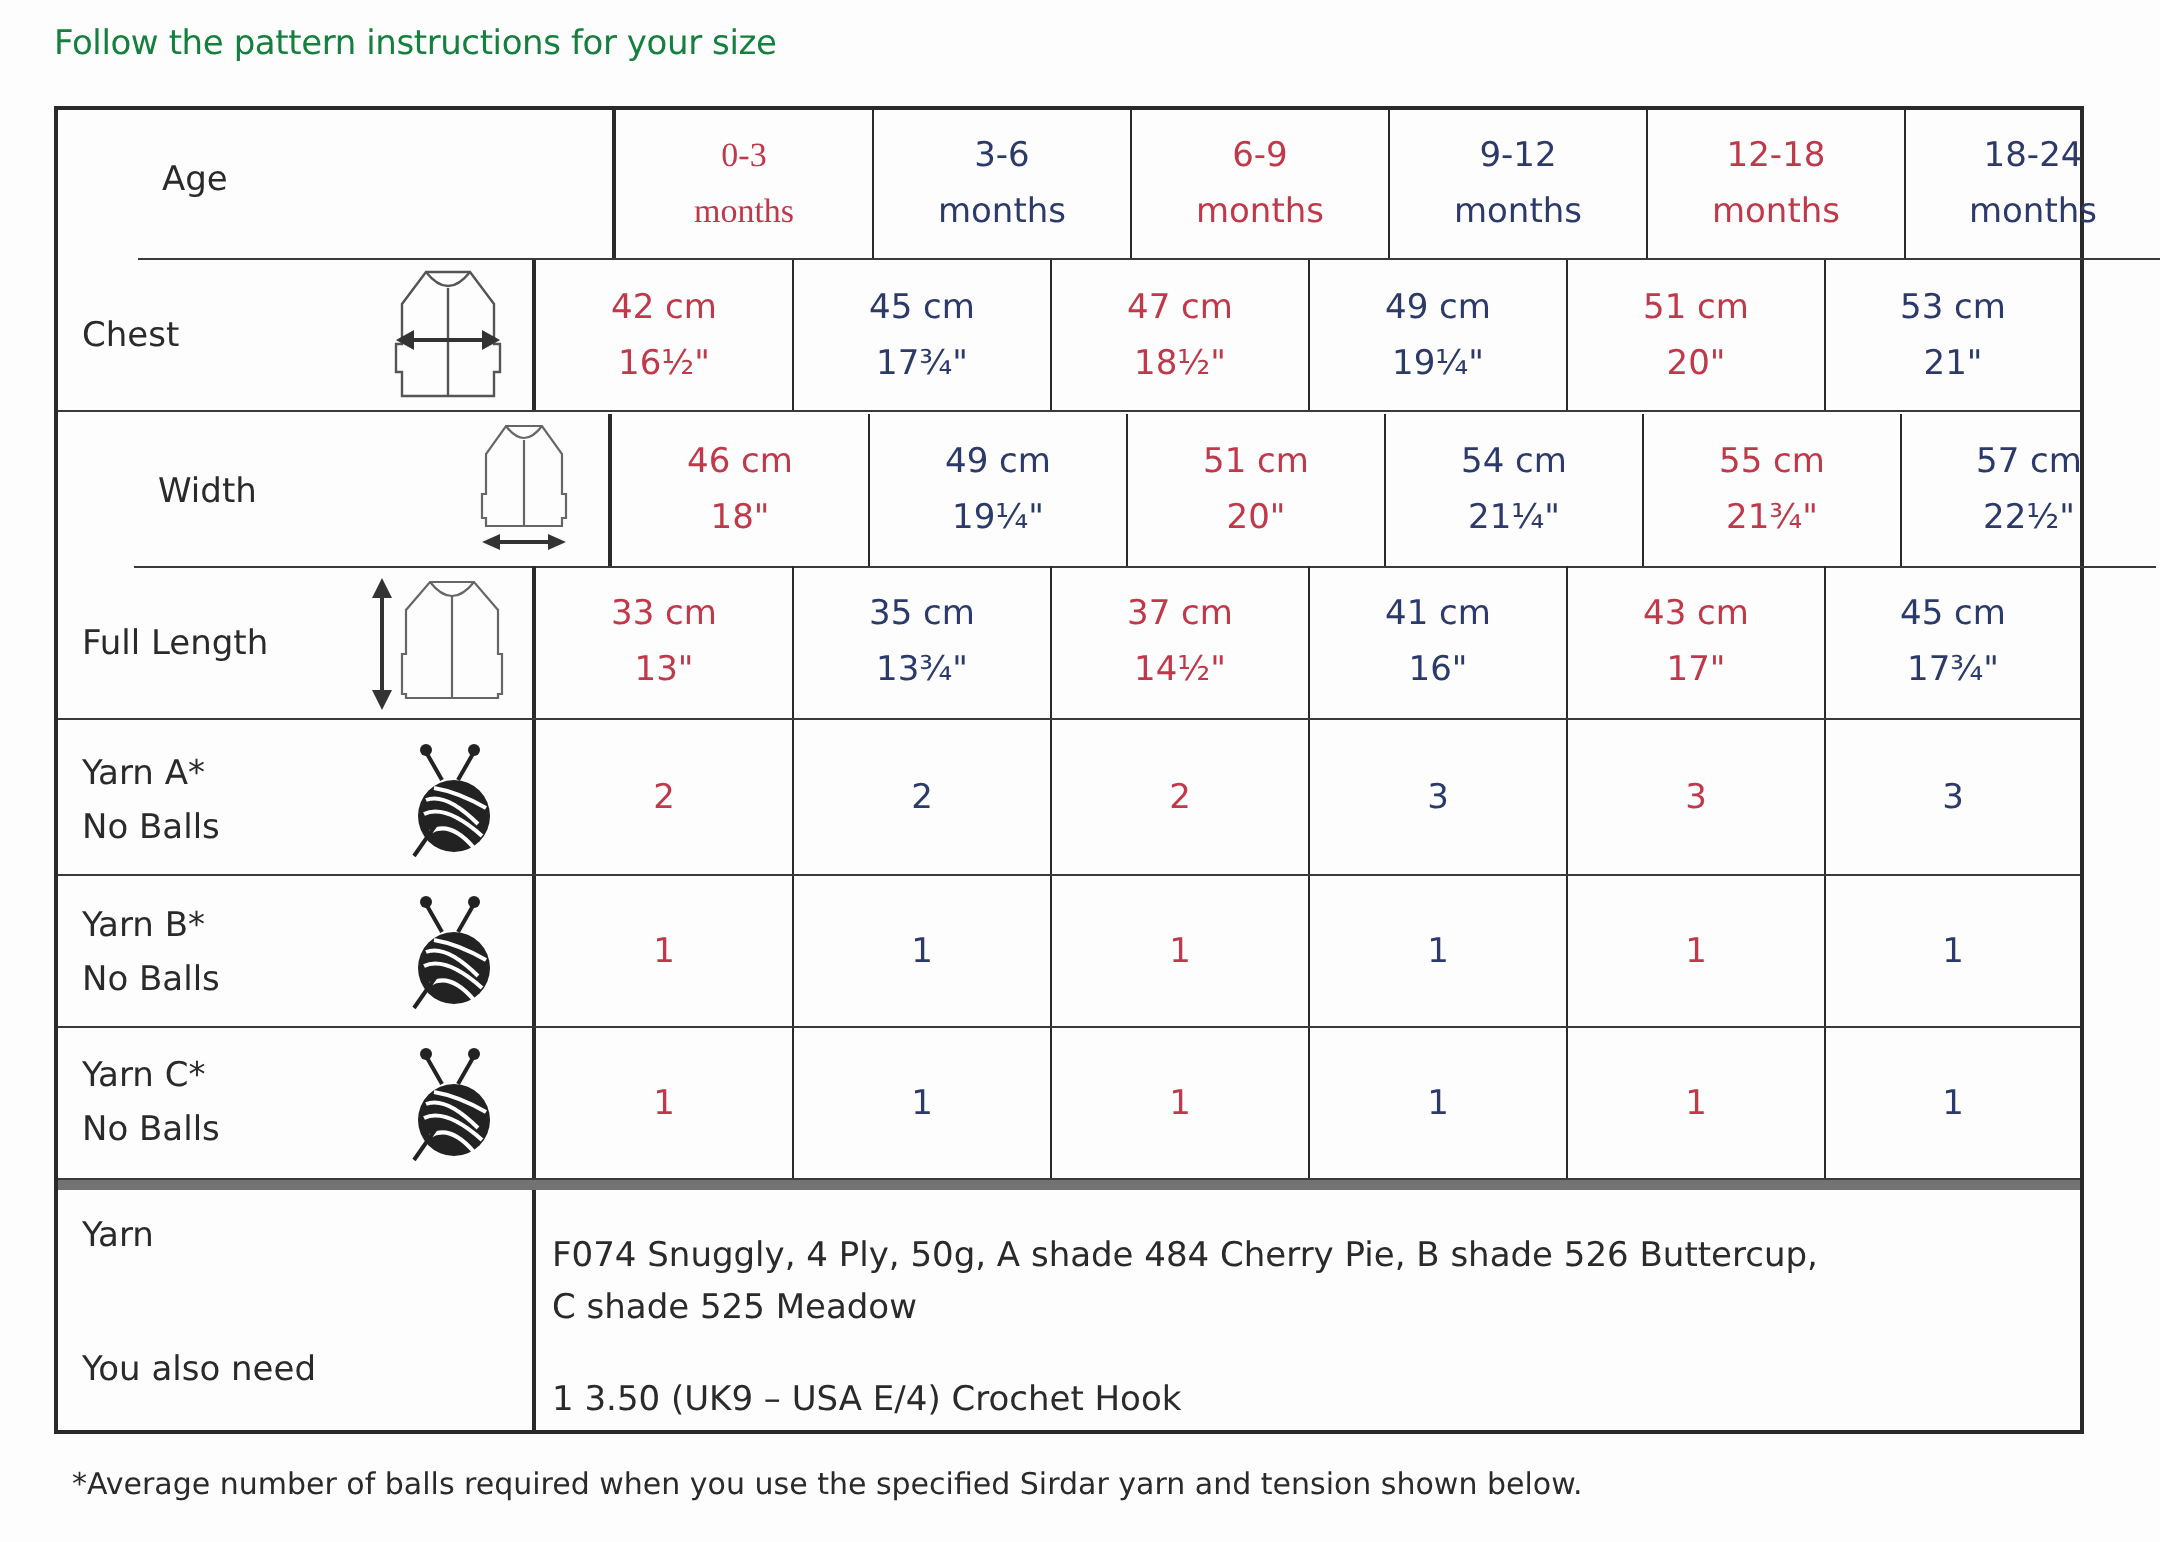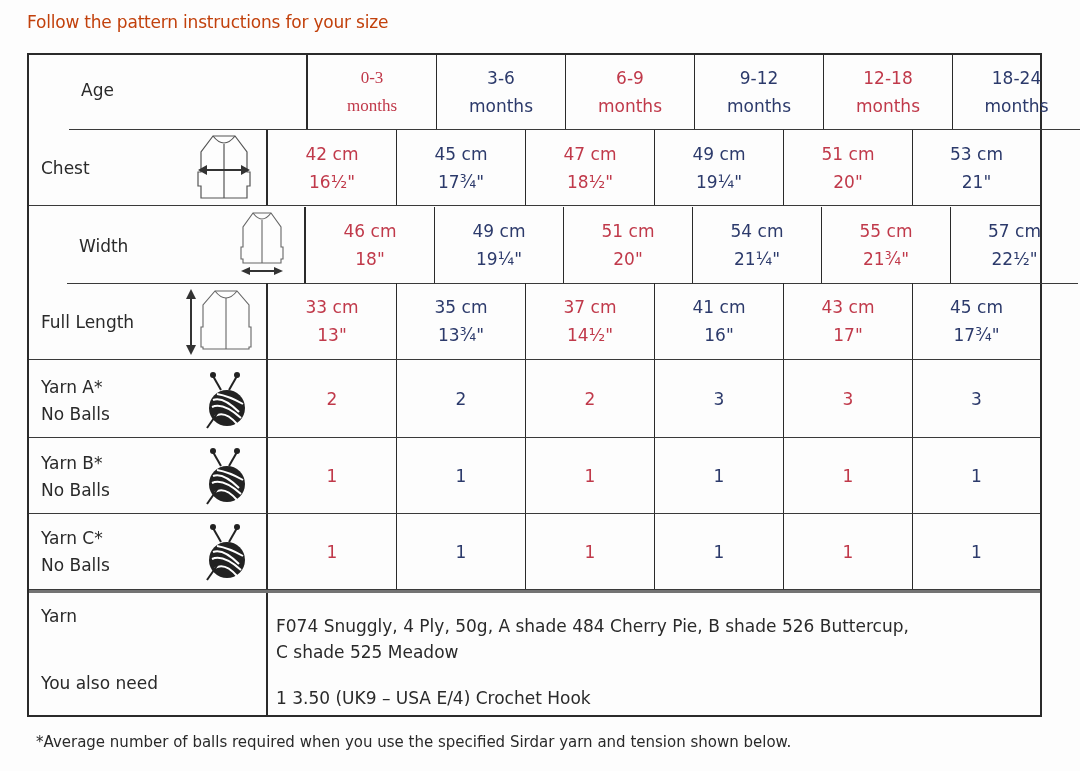--- a/index.html
+++ b/index.html
@@ -1,18 +1,18 @@
 <!DOCTYPE html>
 <html><head>
 <meta charset="utf-8">
 <style>
   * { box-sizing: border-box; margin: 0; padding: 0; }
   html, body { width: 1080px; height: 771px; background: #fdfdfd; overflow: hidden; }
   body { position: relative; font-family: "DejaVu Sans", "Liberation Sans", sans-serif; color: #2b2b2b; }
-  .heading { position: absolute; left: 27px; top: 12px; font-size: 17px; letter-spacing: -0.2px; color: #c2410c; }
+  .heading { position: absolute; left: 27px; top: 12px; font-size: 17px; letter-spacing: -0.2px; color: #15803d; }
   .tbl { position: absolute; left: 27px; top: 53px; width: 1015px; height: 664px; border: 2px solid #2a2a2a; }
   .row { position: absolute; left: 0; width: 100%; border-bottom: 1.5px solid #3a3a3a; }
   .row.last { border-bottom: none; }
   .label-cell { position: absolute; left: 0; top: 0; height: 100%; width: 239px; border-right: 2px solid #2a2a2a; }
   .label-text { position: absolute; left: 12px; font-size: 17px; color: #2a2a2a; line-height: 27px; }
   .icon { position: absolute; }
   .cell { position: absolute; top: 0; height: 100%; width: 129px; border-right: 1.5px solid #2a2a2a; text-align: center; font-size: 17px; line-height: 28px; display: flex; flex-direction: column; justify-content: center; }
   .cell.lastcol { border-right: none; }
   .red { color: #c0394a; }
   .blue { color: #2c3a6b; }
@@ -266,21 +266,21 @@
         <span>1</span>
       </div>
     <div class="cell red" style="left:755px;">
         <span>1</span>
       </div>
     <div class="cell blue lastcol" style="left:884px;width:127px;">
         <span>1</span>
       </div>
   </div>
 
-  <div class="row last" style="top:535px;height:125px;border-top:3px solid #737373;">
+  <div class="row last" style="top:535px;height:125px;border-top:5px solid #737373;">
     <div class="label-cell">
       <span class="label-text" style="top:10px;">Yarn</span>
       <span class="label-text" style="top:77px;">You also need</span>
     </div>
     <div class="wide-cell">
       <span class="wide-text" style="top:6px;">F074 Snuggly, 4 Ply, 50g, A shade 484 Cherry Pie, B shade 526 Buttercup,</span>
       <span class="wide-text" style="top:32px;">C shade 525 Meadow</span>
       <span class="wide-text" style="top:78px;">1 3.50 (UK9 – USA E/4) Crochet Hook</span>
     </div>
   </div>

